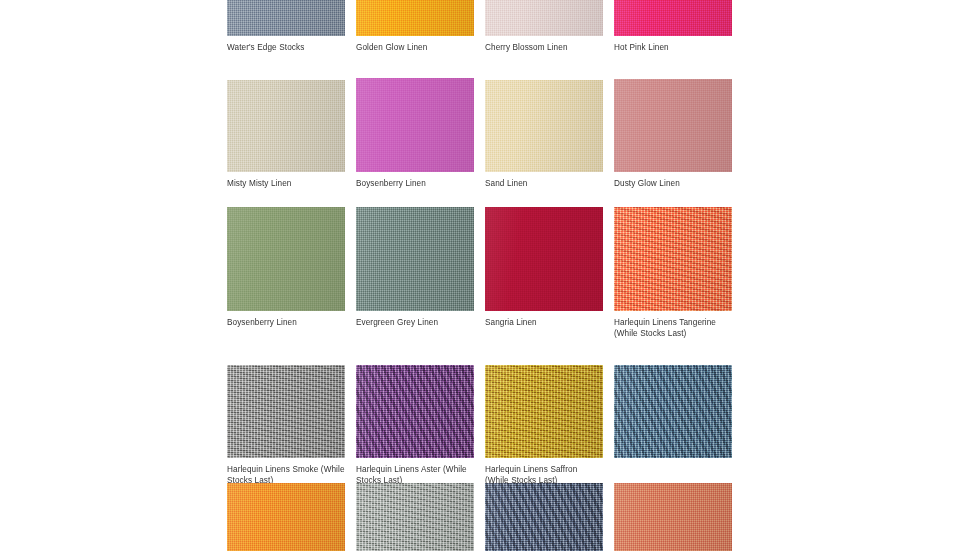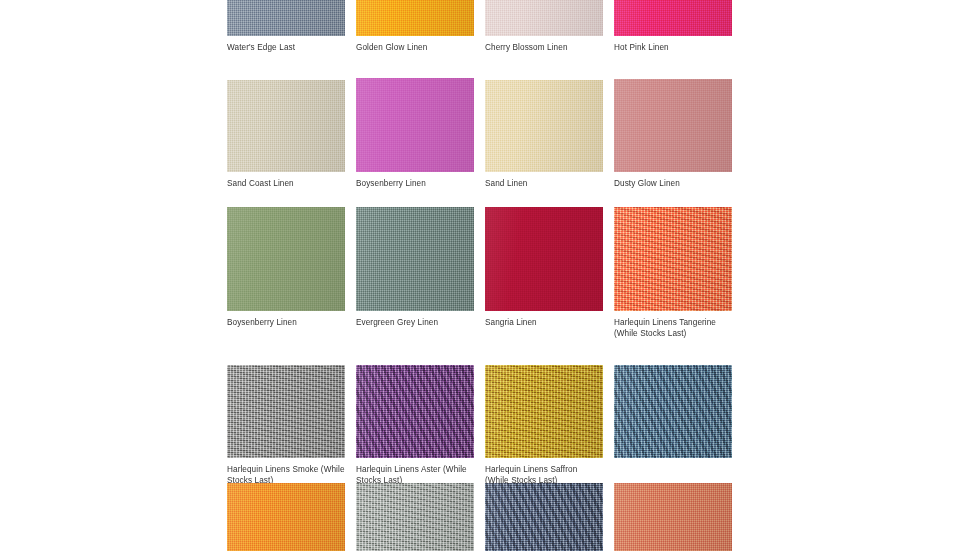--- a/index.html
+++ b/index.html
@@ -124,21 +124,21 @@
 <body>
 
 <div id="grid">
     <div class="row" style="position: absolute; left: 0px; top: 0px;">
       <div class="cell">
         <div class="swatch-wrap" style="height: 36px; padding-top: 0px; box-sizing: border-box;">
           <div class="swatch tex-linen" style="height: 36px; background-color: rgb(125, 138, 155);">
             <div class="shade"></div>
           </div>
         </div>
-        <div class="label">Water's Edge Last</div>
+        <div class="label">Water's Edge Stocks</div>
       </div>
       <div class="cell">
         <div class="swatch-wrap" style="height: 36px; padding-top: 0px; box-sizing: border-box;">
           <div class="swatch tex-linen" style="height: 36px; background-color: rgb(245, 163, 27);">
             <div class="shade"></div>
           </div>
         </div>
         <div class="label">Golden Glow Linen</div>
       </div>
       <div class="cell">
@@ -158,21 +158,21 @@
         <div class="label">Hot Pink Linen</div>
       </div>
     </div>
     <div class="row" style="position: absolute; left: 0px; top: 78px;">
       <div class="cell">
         <div class="swatch-wrap" style="height: 94px; padding-top: 0px; box-sizing: border-box;">
           <div class="swatch tex-linen" style="height: 92px; background-color: rgb(212, 205, 184);">
             <div class="shade"></div>
           </div>
         </div>
-        <div class="label">Sand Coast Linen</div>
+        <div class="label">Misty Misty Linen</div>
       </div>
       <div class="cell">
         <div class="swatch-wrap" style="height: 94px; box-sizing: border-box;">
           <div class="swatch tex-smooth" style="height: 94px; background-color: rgb(204, 98, 189);">
             <div class="shade"></div>
           </div>
         </div>
         <div class="label">Boysenberry Linen</div>
       </div>
       <div class="cell">

